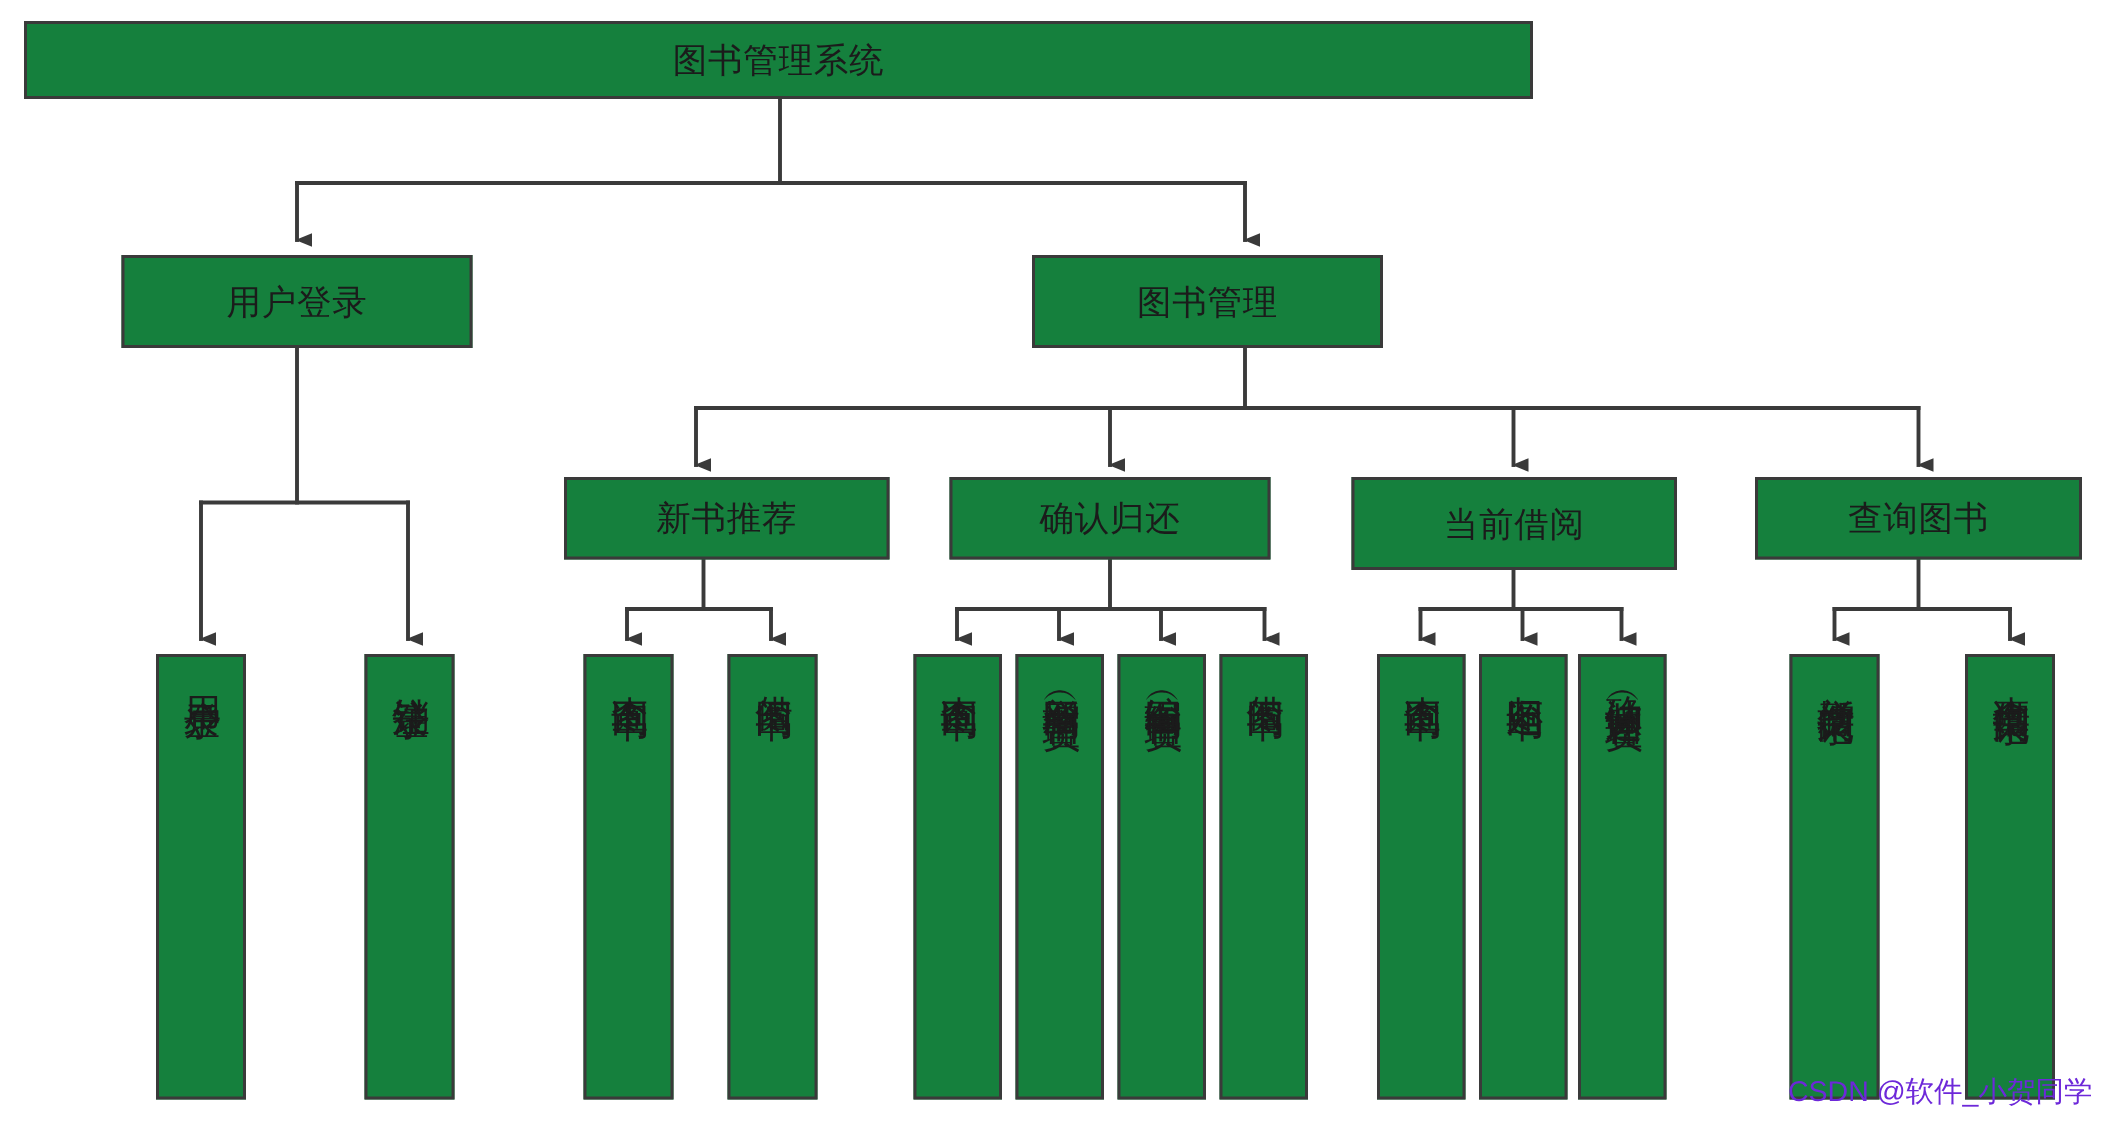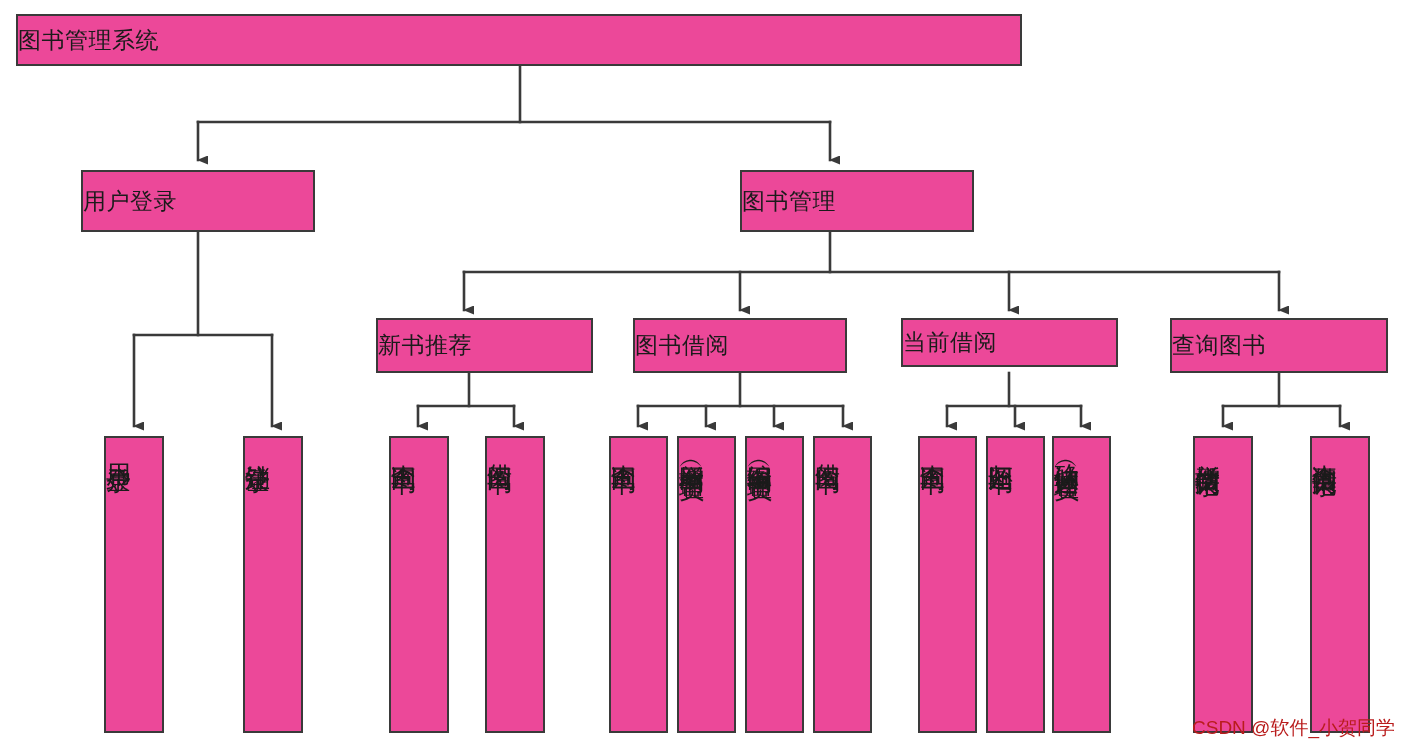--- a/index.html
+++ b/index.html
@@ -21,24 +21,25 @@
   svg.diagram-svg {
     position: absolute;
     left: 0;
     top: 0;
     width: 1405px;
     height: 747px;
   }
   .node-box {
     position: absolute;
     box-sizing: border-box;
-    background: #ec4899;
+    background: #15803d;
     border: 2px solid #3a3a3a;
     display: flex;
     align-items: center;
+    justify-content: center;
     overflow: hidden;
   }
   .node-label {
     color: #1b1b1b;
     text-align: center;
     line-height: 1.05;
     letter-spacing: 0.5px;
     white-space: pre-wrap;
   }
   
@@ -53,21 +54,21 @@
   }
   .node-v .node-label {
     font-size: 25px;
     writing-mode: vertical-rl;
     text-orientation: upright;
     line-height: 1.0;
     letter-spacing: 2px;
   }
   .watermark {
     position: absolute;
-    color: #b91c1c;
+    color: #6d28d9;
     font-size: 19px;
     white-space: nowrap;
     pointer-events: none;
     font-family: "Liberation Sans", "DejaVu Sans", sans-serif;
   }
 </style>
 </head>
 <body>
 
 <div id="diagram-root">
@@ -123,33 +124,33 @@
   </svg>
 
   <div class="node-box node-h" style="left:16px; top:14px; width:1006px; height:52px;">
     <span class="node-label">图书管理系统</span>
   </div>
 
   <div class="node-box node-h" style="left:81px; top:170px; width:234px; height:62px;">
     <span class="node-label">用户登录</span>
   </div>
 
-  <div class="node-box node-h" style="left:740px; top:170px; width:234px; height:62px;">
+  <div class="node-box node-h" style="left:688px; top:170px; width:234px; height:62px;">
     <span class="node-label">图书管理</span>
   </div>
 
   <div class="node-box node-h" style="left:361px; top:318px; width:217px; height:55px;margin-left:15px;">
     <span class="node-label">新书推荐</span>
   </div>
 
   <div class="node-box node-h" style="left:633px; top:318px; width:214px; height:55px;">
-    <span class="node-label">图书借阅</span>
-  </div>
-
-  <div class="node-box node-h" style="left:901px; top:318px; width:217px; height:49px;">
+    <span class="node-label">确认归还</span>
+  </div>
+
+  <div class="node-box node-h" style="left:901px; top:318px; width:217px; height:62px;">
     <span class="node-label">当前借阅</span>
   </div>
 
   <div class="node-box node-h" style="left:1170px; top:318px; width:218px; height:55px;">
     <span class="node-label">查询图书</span>
   </div>
 
   <div class="node-box node-v" style="left:104px; top:436px; width:60px; height:297px;">
     <span class="node-label">用户登录</span>
   </div>

